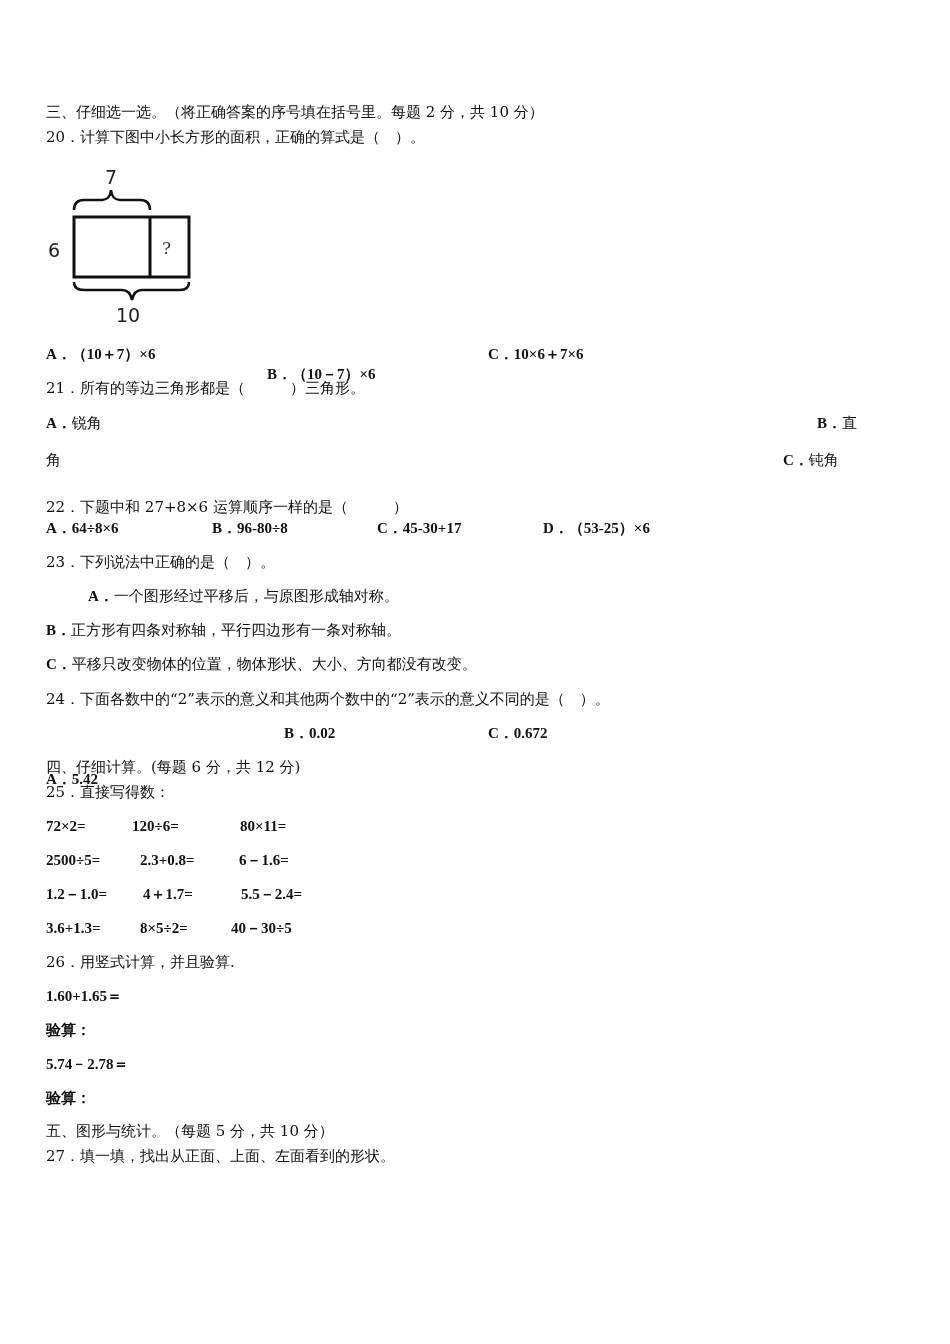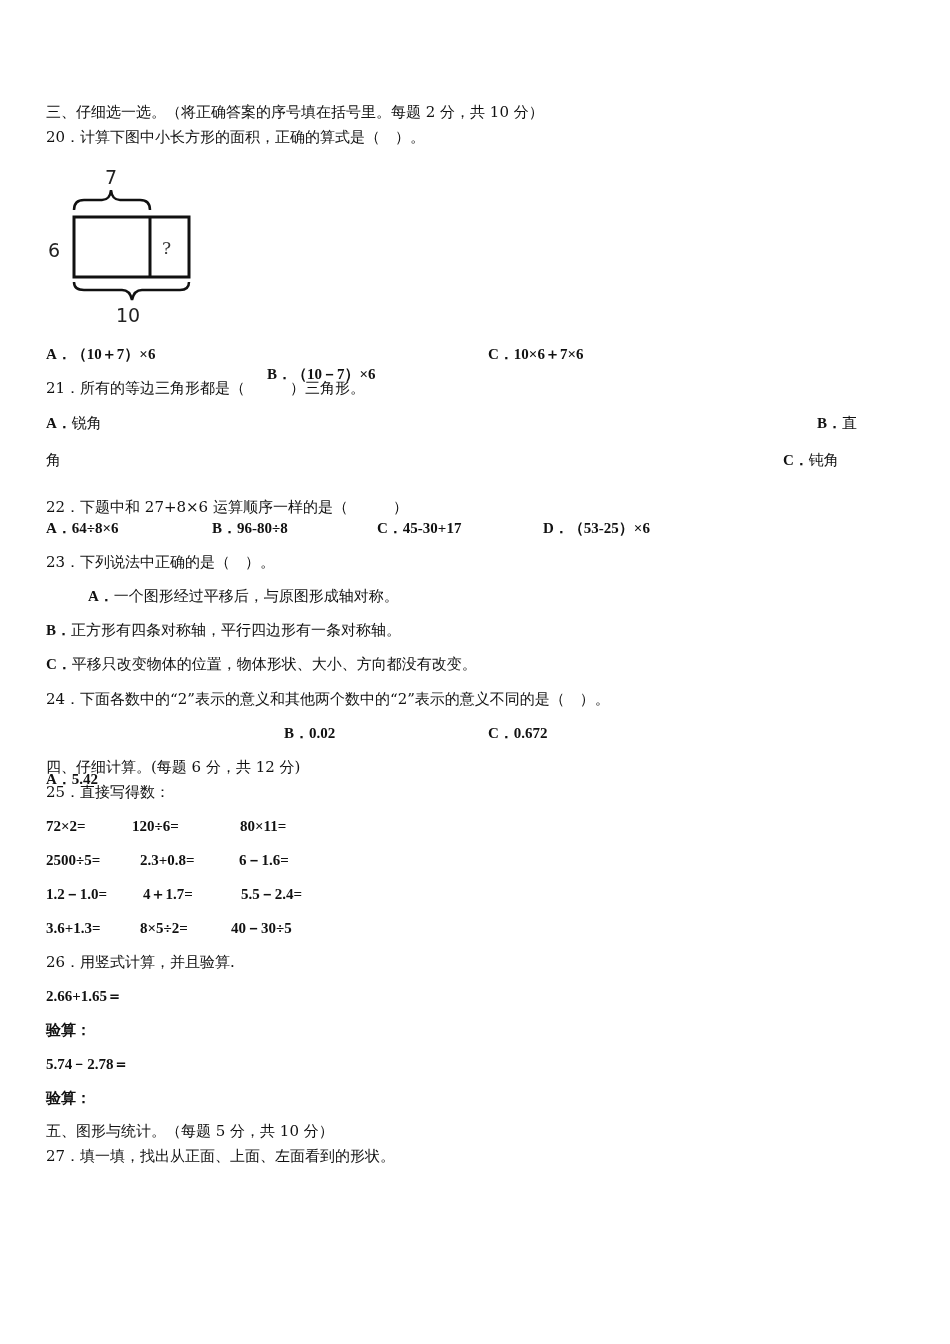--- a/index.html
+++ b/index.html
@@ -77,19 +77,19 @@
 
 <div class="opt" style="left:46px;top:884px;">1.2－1.0=</div>
 <div class="opt" style="left:143px;top:884px;">4＋1.7=</div>
 <div class="opt" style="left:241px;top:884px;">5.5－2.4=</div>
 
 <div class="opt" style="left:46px;top:918px;">3.6+1.3=</div>
 <div class="opt" style="left:140px;top:918px;">8×5÷2=</div>
 <div class="opt" style="left:231px;top:918px;">40－30÷5</div>
 
 <div class="line" style="top:952px;">26．用竖式计算，并且验算.</div>
-<div class="opt" style="left:46px;top:986px;">2.66+1.65＝</div>
+<div class="opt" style="left:46px;top:986px;">1.60+1.65＝</div>
 <div class="opt" style="left:46px;top:1020px;">验算：</div>
 <div class="opt" style="left:46px;top:1054px;">5.74﹣2.78＝</div>
 <div class="opt" style="left:46px;top:1088px;">验算：</div>
 
 <div class="line" style="top:1121px;">五、图形与统计。（每题 5 分，共 10 分）</div>
 <div class="line" style="top:1146px;">27．填一填，找出从正面、上面、左面看到的形状。</div>
 
 </body></html>

